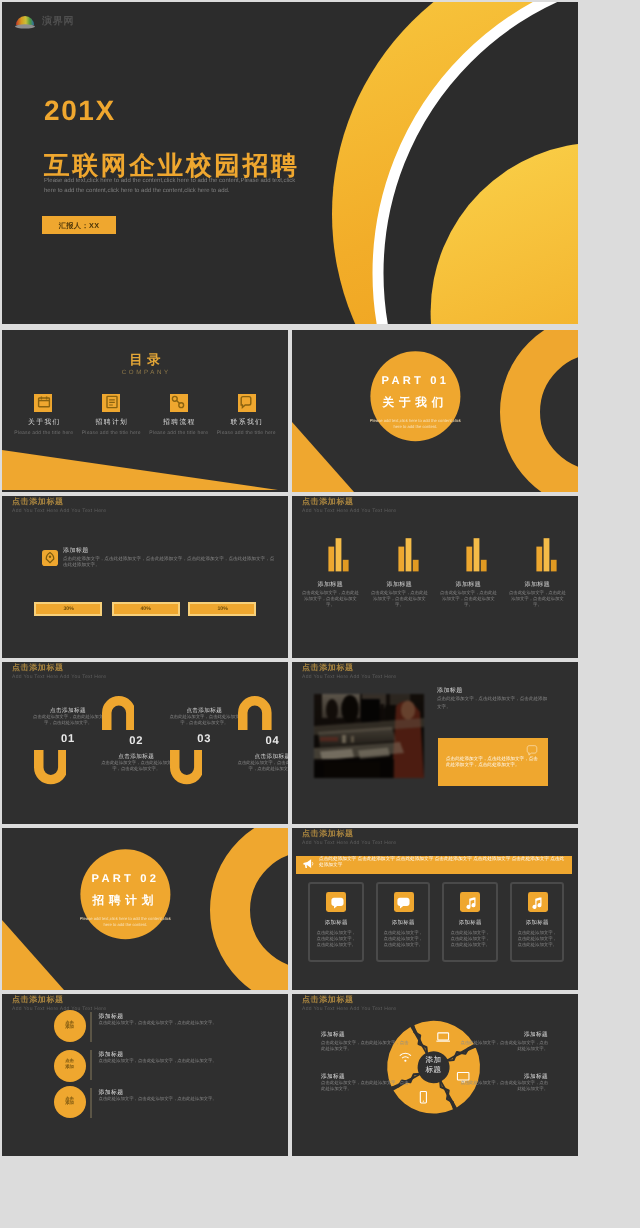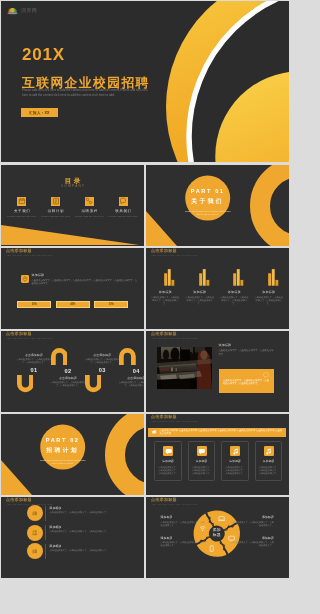--- a/index.html
+++ b/index.html
@@ -10,21 +10,21 @@
 .s1{left:1px;top:1px;width:288px;height:161px;background:#2c2c2c;}
 .sm{width:143px;height:81px;}
 .c1{left:1px}.c2{left:146px}
 .r0{top:165px}.r1{top:248px}.r2{top:331px}.r3{top:414px}.r4{top:497px}
 svg{display:block}
 .ab{position:absolute}
 
 
 .wm{position:absolute;left:6px;top:4px;display:flex;align-items:center;gap:3px;z-index:9}
 .wm-txt{font-size:5px;color:#4f4f4f;letter-spacing:.4px;font-weight:bold;}
-.cov-year{position:absolute;left:21px;top:45px;font-size:17px;font-weight:bold;color:#EFA72F;letter-spacing:0.8px;line-height:18px;}
+.cov-year{position:absolute;left:21px;top:45px;font-size:14px;font-weight:bold;color:#EFA72F;letter-spacing:0.8px;line-height:18px;}
 .cov-title{position:absolute;left:21px;top:75px;font-size:12.8px;font-weight:bold;color:#EFA72F;letter-spacing:1.4px;line-height:13px;}
 .cov-desc{position:absolute;left:21px;top:87px;width:128px;font-size:3px;color:#7e7e7e;line-height:4.6px;letter-spacing:0;}
 .cov-btn{position:absolute;left:20px;top:107px;width:37px;height:9px;background:#EFA72F;color:#4a3408;font-size:3.6px;display:flex;align-items:center;justify-content:center;letter-spacing:.2px;font-weight:bold;}
 
 
 .hd{position:absolute;left:5px;top:1px;line-height:1;}
 .hd-t{font-size:4px;color:#A8843F;letter-spacing:.3px;font-weight:bold;line-height:4.4px;}
 .hd-s{font-size:2.5px;color:#5f5f5f;margin-top:1.6px;letter-spacing:.15px;line-height:2.8px;}
 
 

